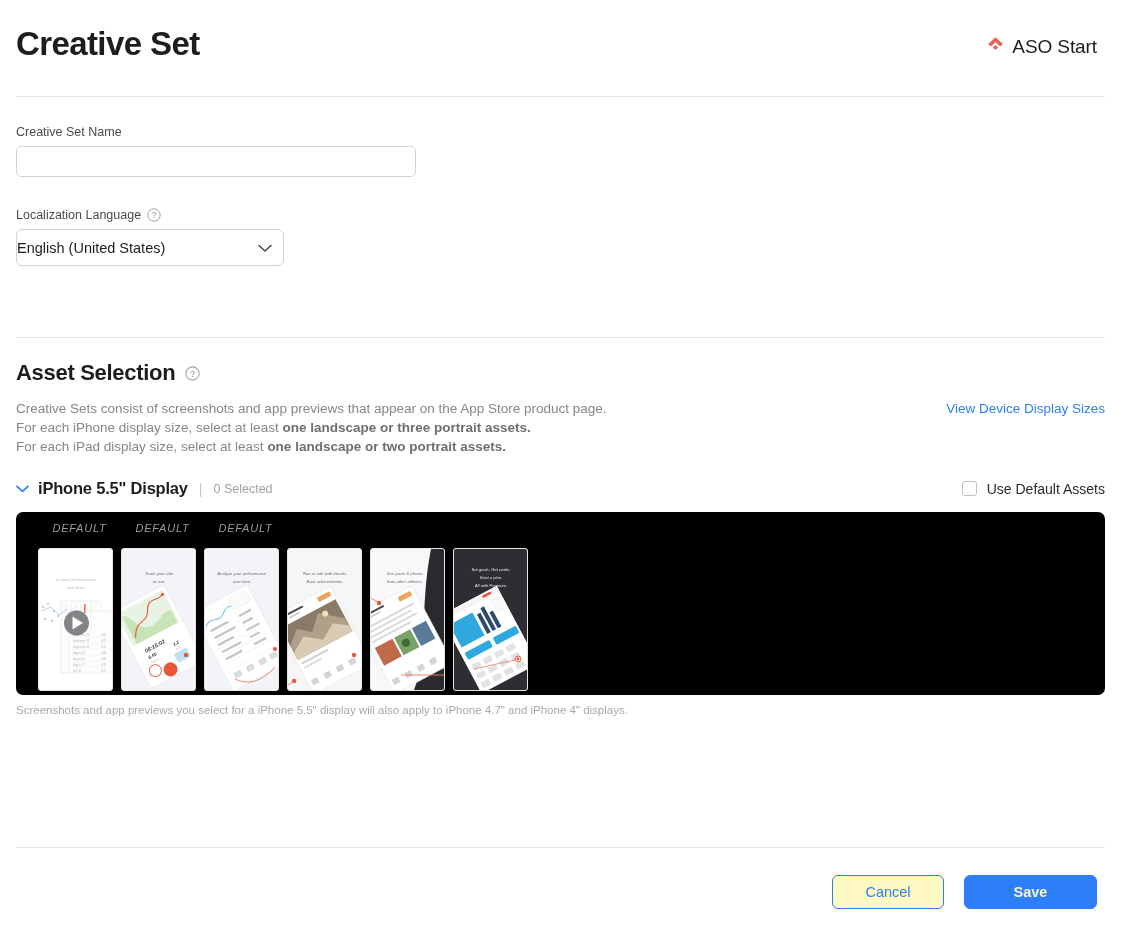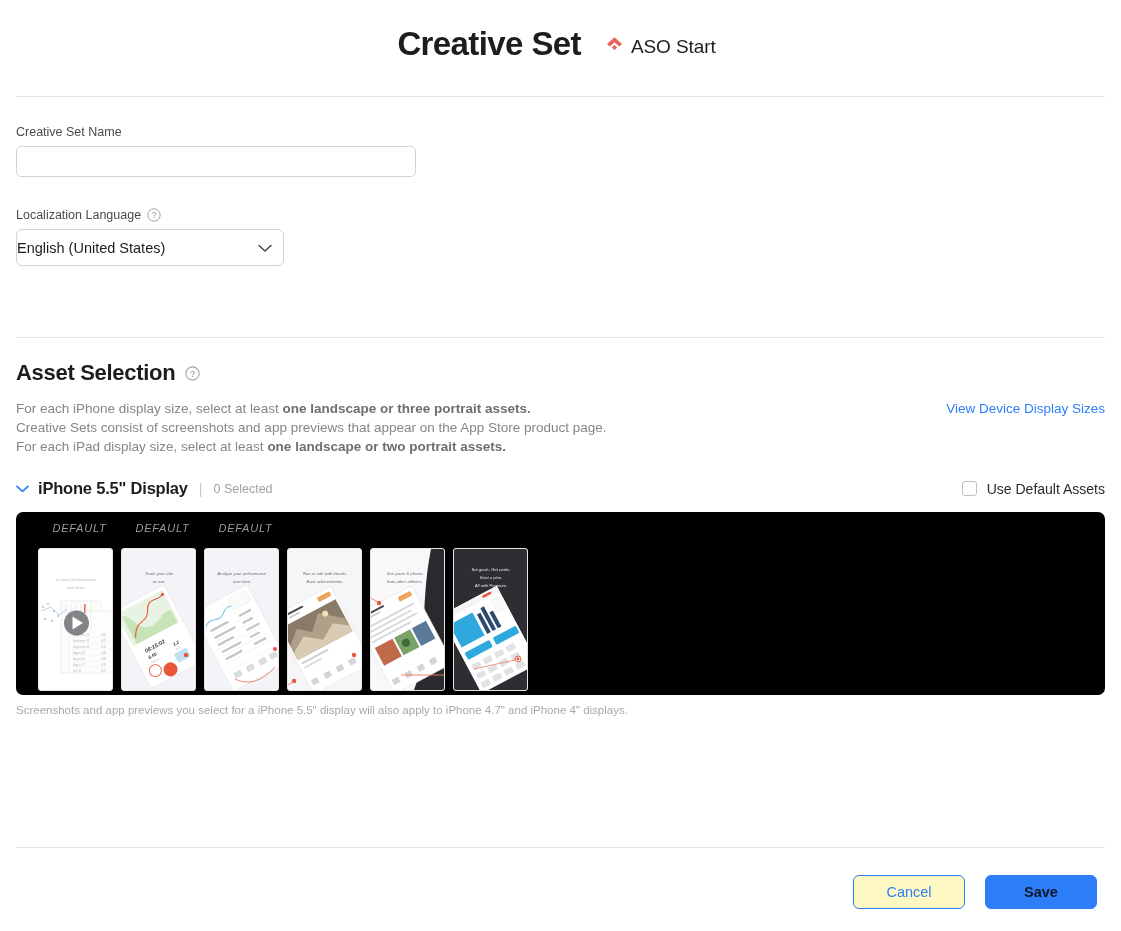--- a/index.html
+++ b/index.html
@@ -14,21 +14,21 @@
     color: #1d1d1f;
     position: relative;
     overflow: hidden;
     -webkit-font-smoothing: antialiased;
   }
 
   
   .page-header {
     display: flex;
     align-items: flex-start;
-    justify-content: center;
+    justify-content: space-between;
     padding: 22px 24px 0 16px;
     height: 96px;
     box-sizing: border-box;
     gap: 24px;
   }
   .page-title {
     font-size: 33px;
     font-weight: bold;
     letter-spacing: -0.6px;
     margin: 0;
@@ -280,24 +280,24 @@
     justify-content: center;
     box-sizing: border-box;
   }
   .btn-cancel {
     width: 112px;
     background: #fef9c3;
     border: 1px solid #2d7ff9;
     color: #2d7ff9;
   }
   .btn-save {
-    width: 112px;
+    width: 133px;
     background: #2d7ff9;
     border: 1px solid #2d7ff9;
-    color: #0f172a;
+    color: #fef9c3;
     font-weight: bold;
   }
 </style>
 </head>
 <body>
 
 <div class="page-header">
   <h1 class="page-title">Creative Set</h1>
   <div class="brand">
     <span class="brand-mark">
@@ -356,24 +356,24 @@
       <svg width="15" height="15" viewBox="0 0 14 14">
         <circle cx="7" cy="7" r="6.2" fill="none" stroke="#a3a3a8" stroke-width="1"></circle>
         <text x="7" y="10.2" text-anchor="middle" font-size="8.5" fill="#8e8e93" font-family="Liberation Sans, sans-serif">?</text>
       </svg>
     </span>
   </div>
 
   <div class="assets-body">
     <div class="assets-rules">
       <div>
+        <span>Creative Sets consist of screenshots and app previews that appear on the App Store product page.</span><b></b>
+      </div>
+      <div>
         <span>For each iPhone display size, select at least </span><b>one landscape or three portrait assets.</b>
-      </div>
-      <div>
-        <span>Creative Sets consist of screenshots and app previews that appear on the App Store product page.</span><b></b>
       </div>
       <div>
         <span>For each iPad display size, select at least </span><b>one landscape or two portrait assets.</b>
       </div>
     </div>
     <a class="link" href="#">View Device Display Sizes</a>
   </div>
 
   <div class="display-row">
     <div class="display-row-left">

